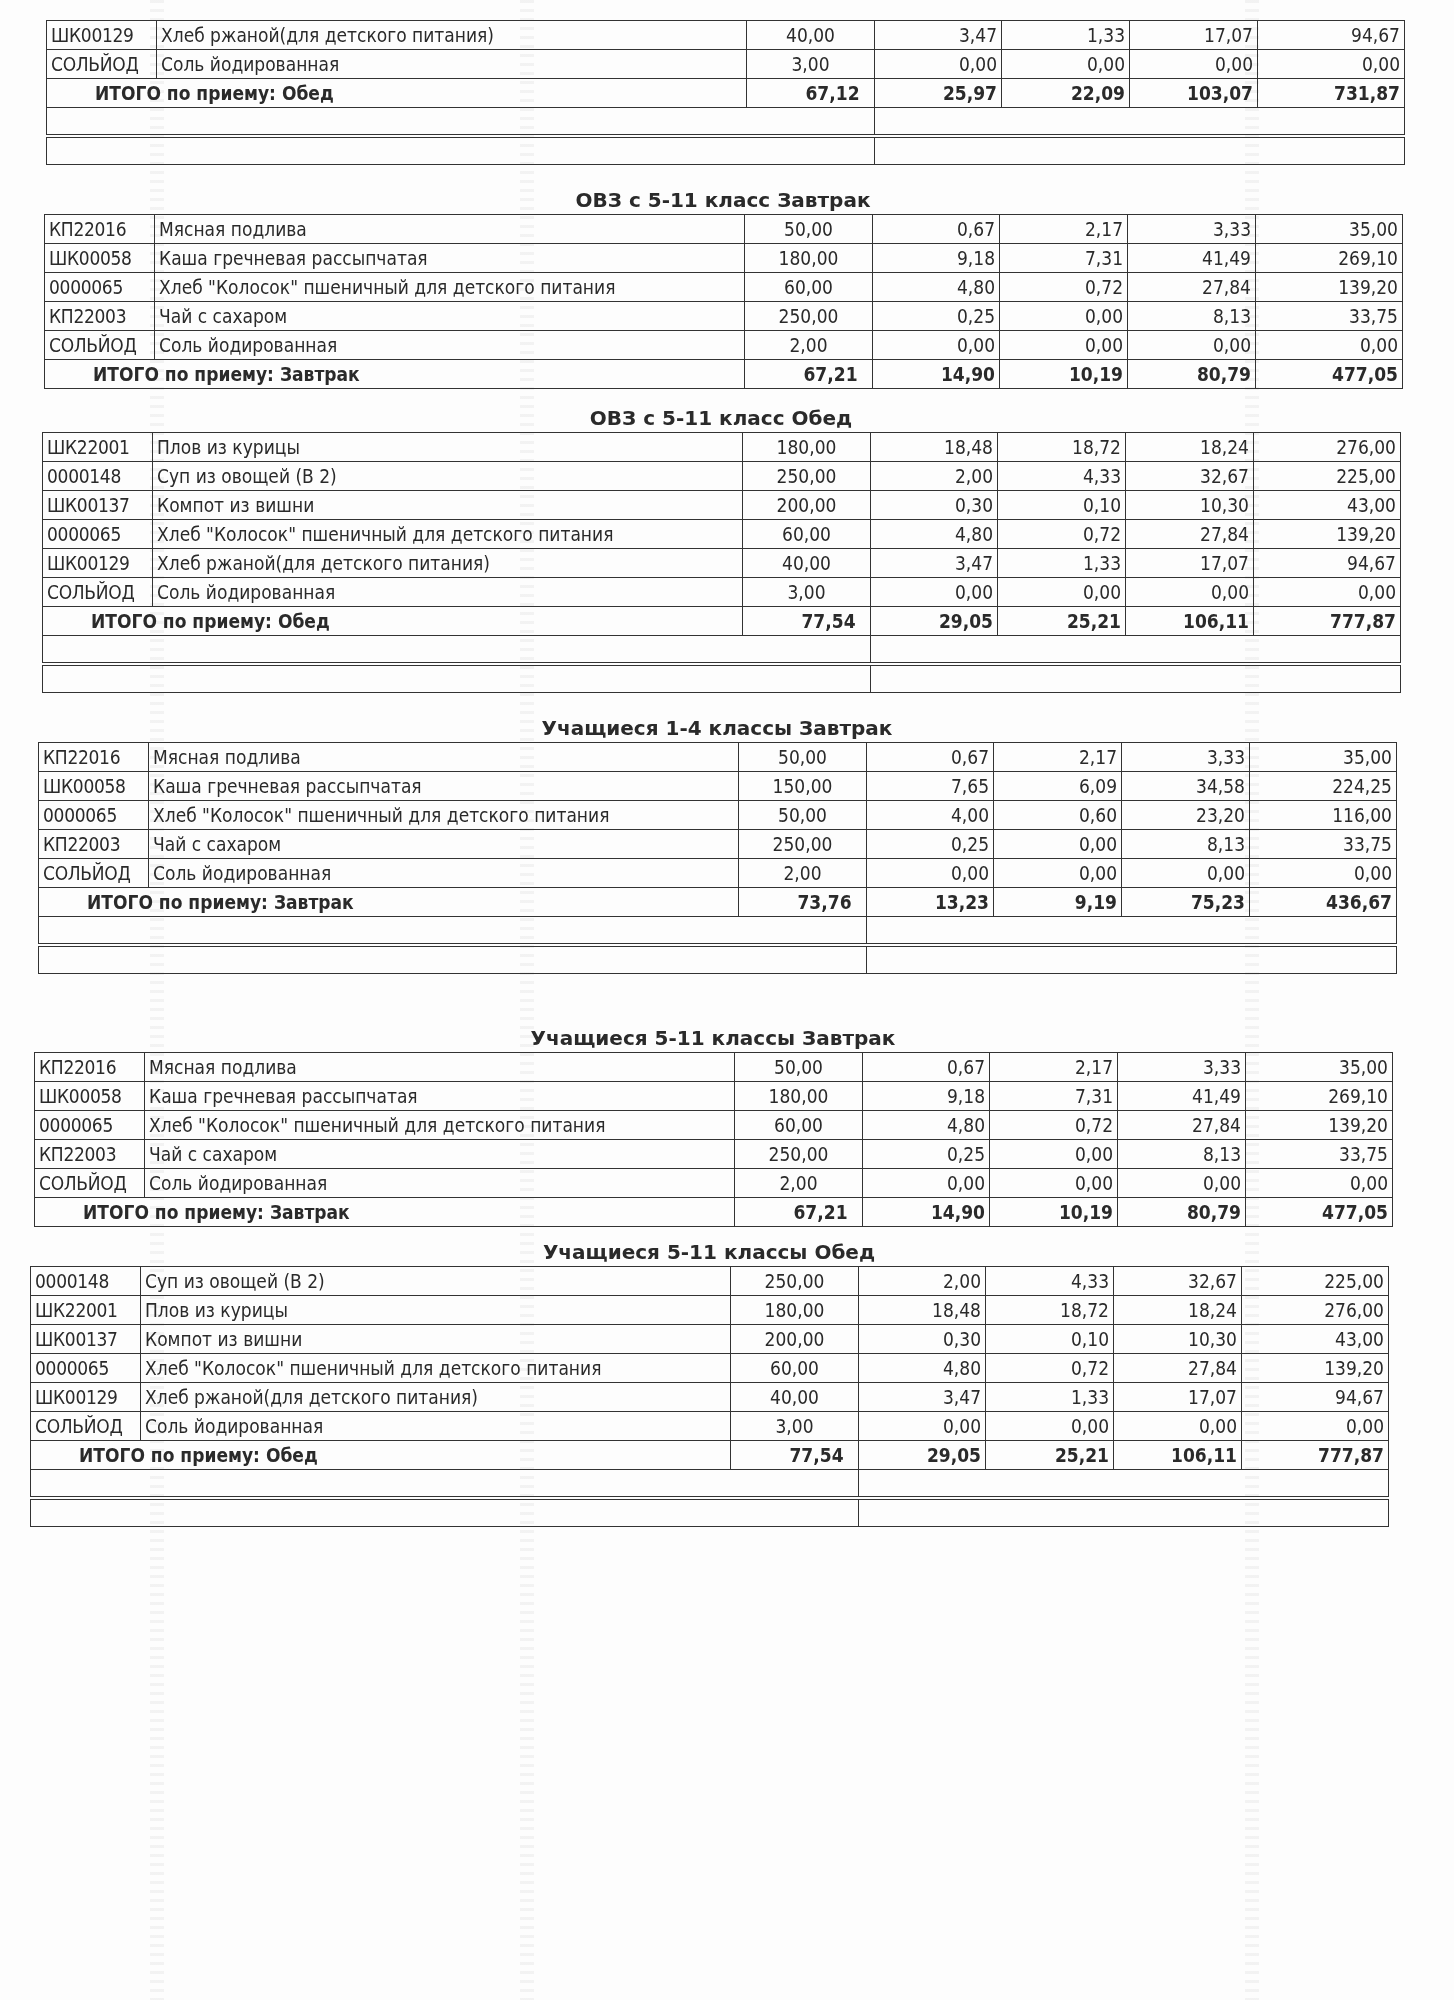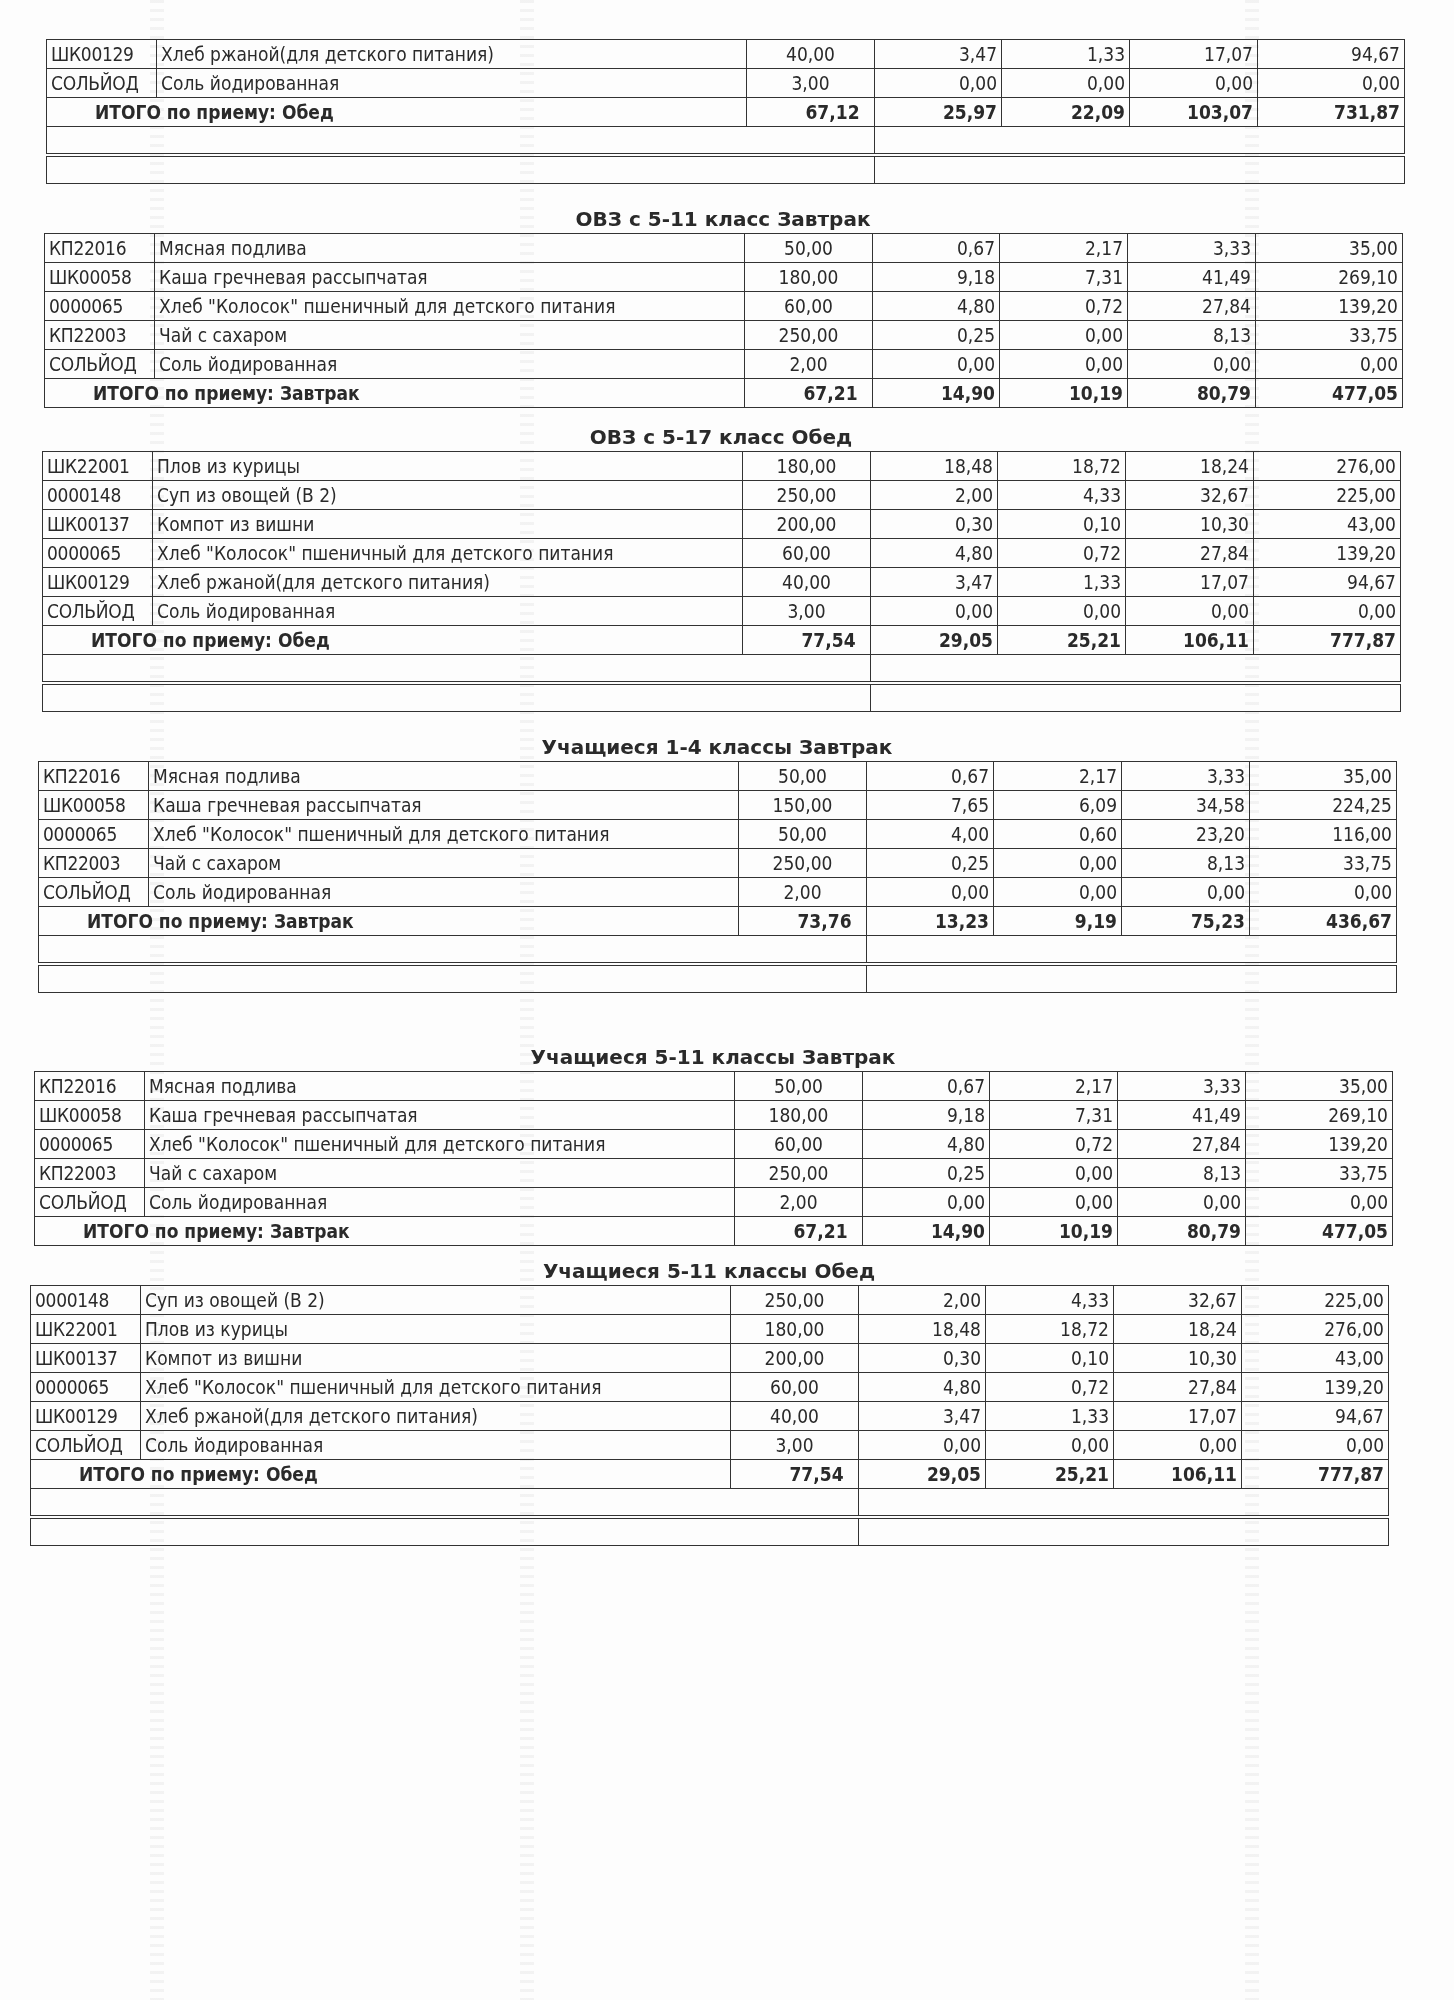--- a/index.html
+++ b/index.html
@@ -3,21 +3,21 @@
 <meta charset="utf-8">
 <style>
   html, body { margin:0; padding:0; }
   body {
     width:1454px; height:2000px; background:#fdfdfd; position:relative; overflow:hidden;
     font-family:"DejaVu Sans", sans-serif; color:#2a2a2a;
   }
   .page { position:absolute; left:0; top:0; width:1454px; height:2000px; }
   .scan-streak { position:absolute; top:0; bottom:0; width:14px;
     background:repeating-linear-gradient(180deg, rgba(150,150,150,0.10) 0 3px, rgba(255,255,255,0) 3px 9px); }
-  .block { position:absolute; width:1358px;margin-top:19px; }
+  .block { position:absolute; width:1358px; }
   table { border-collapse:collapse; table-layout:fixed; width:100%; }
   td { border:1.5px solid #333; height:28px; padding:0 4px; font-size:19px; line-height:26px;
        white-space:nowrap; overflow:hidden; font-family:"DejaVu Sans Condensed","DejaVu Sans", sans-serif; }
   td.code { letter-spacing:-0.3px; }
   td.num { text-align:right; }
   td.qty { text-align:center; }
   tr.total td { font-weight:bold;padding-left:48px; }
   tr.total td.num { font-weight:bold;border-radius:9px; }
   tr.total td.qty { font-weight:bold; }
   tr.blank td { height:26px; }
@@ -146,21 +146,21 @@
             <td class="num">14,90</td>
             <td class="num">10,19</td>
             <td class="num">80,79</td>
             <td class="num">477,05</td>
           </tr>
         </tbody>
     </table>
   </div>
 
   <div class="block" style="left:42px; top:402px;">
-    <div class="sec-title">ОВЗ с 5-17 класс Обед</div>
+    <div class="sec-title">ОВЗ с 5-11 класс Обед</div>
     <table>
       <colgroup>
           <col style="width:110px">
           <col style="width:590px">
           <col style="width:128px">
           <col style="width:127px">
           <col style="width:128px">
           <col style="width:128px">
           <col style="width:147px">
         </colgroup>

